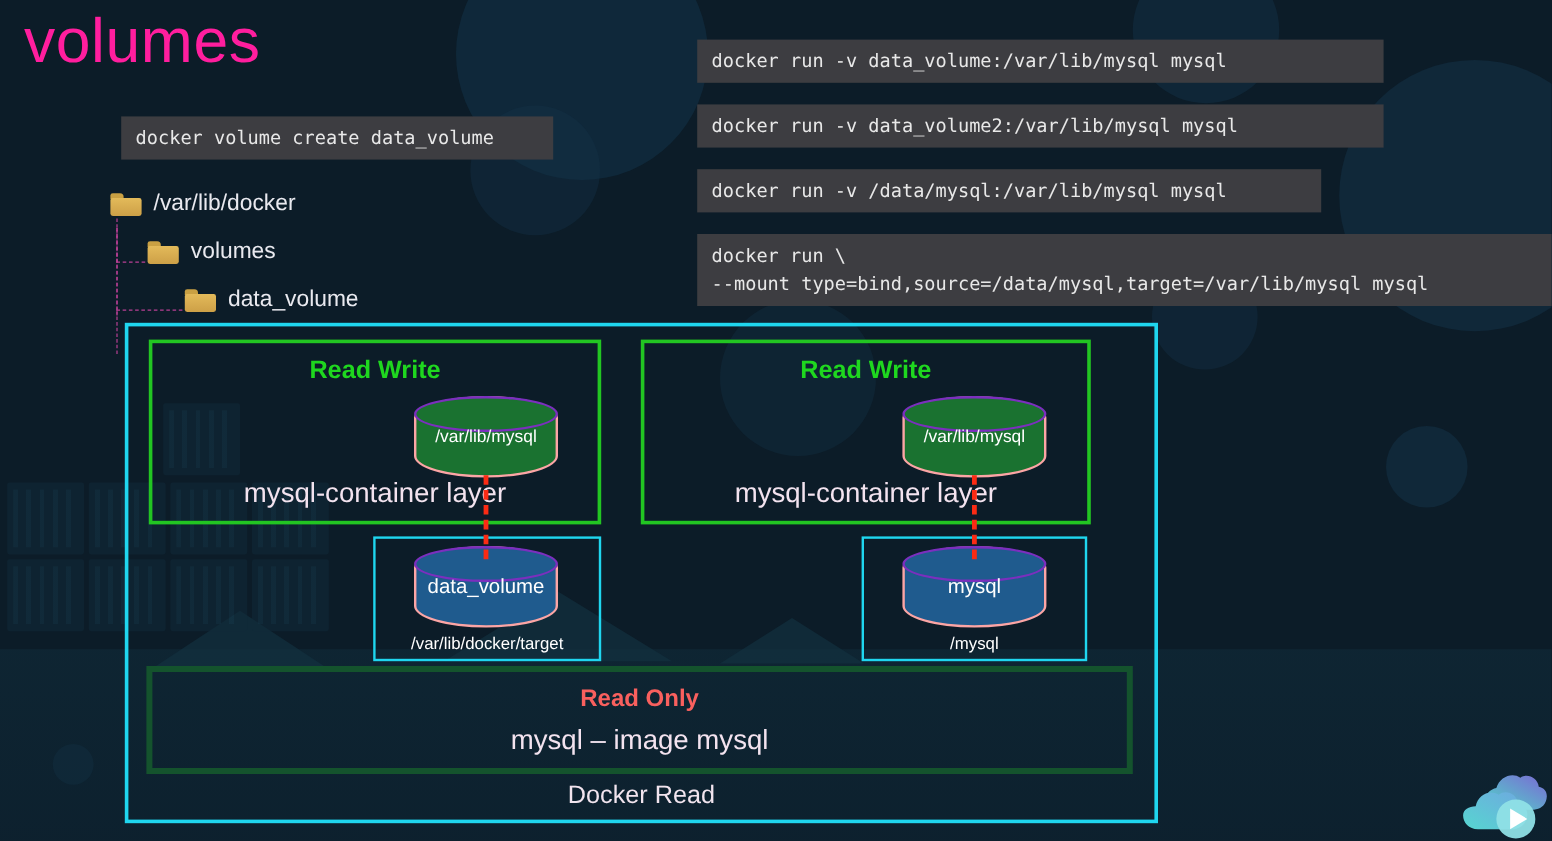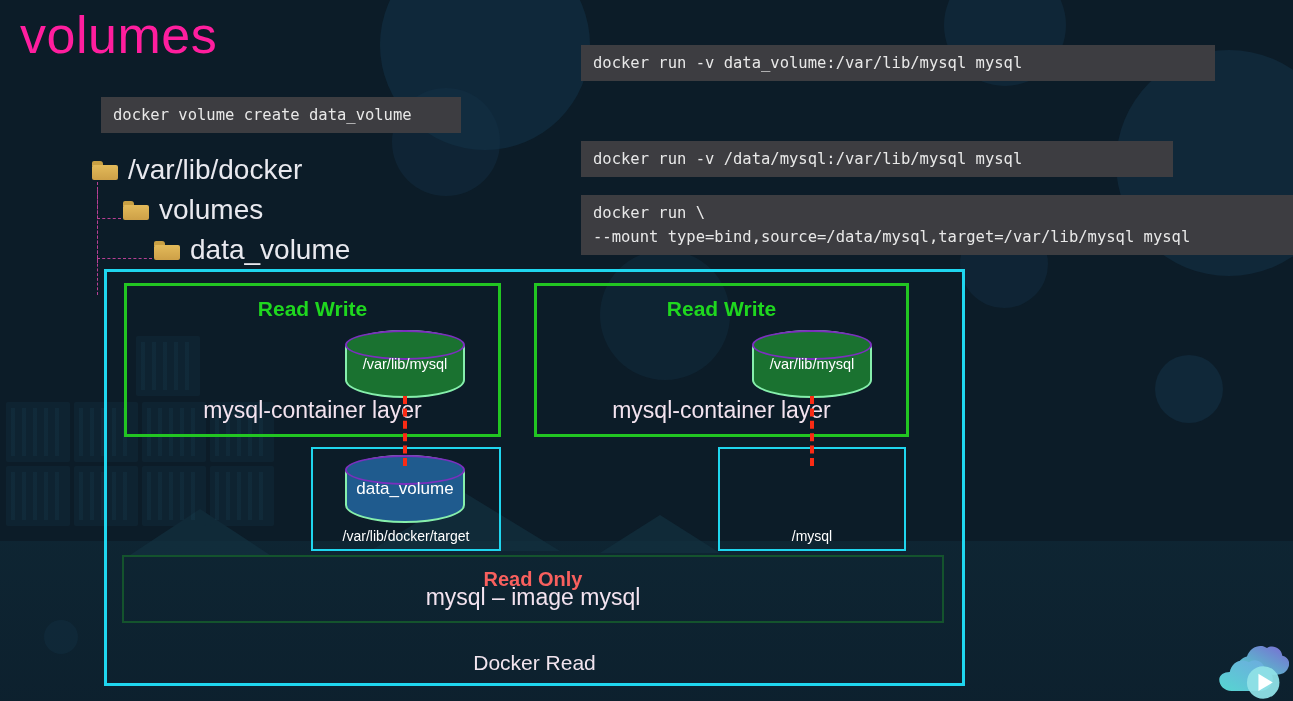--- a/index.html
+++ b/index.html
@@ -78,35 +78,35 @@
     position: absolute;
     background: #3d3d41;
     color: #e8e8e8;
     font-family: "DejaVu Sans Mono", "Liberation Mono", monospace;
     font-size: 15.5px;
     line-height: 1.55;
     padding: 6px 12px;
     white-space: pre;
   }
   #cmd-volume-create { left: 101px;  top: 97px;  width: 360px; }
-  #cmd-run-1  { left: 581px; top: 33px;  width: 634px; margin-top: 12px; }
+  #cmd-run-1  { left: 581px; top: 33px;  width: 572px; }
   #cmd-run-2  { left: 581px; top: 87px;  width: 572px; }
-  #cmd-run-3  { left: 581px; top: 141px; width: 592px; }
+  #cmd-run-3  { left: 581px; top: 141px; width: 520px; }
   #cmd-run-4  { left: 581px; top: 195px; width: 716px; }
 
   
   #folder-tree { position: absolute; left: 92px; top: 150px; }
   .tree-row {
     position: relative;
     display: flex;
     align-items: center;
     height: 40px;
   }
   .tree-row .fname {
-    font-size: 28px;
+    font-size: 19px;
     color: #e9e9ef;
     margin-left: 10px;
     white-space: nowrap;
   }
   #tree-row-1 { margin-left: 0px; }
   #tree-row-2 { margin-left: 31px; }
   #tree-row-3 { margin-left: 62px; }
 
   .folder-icon {
     position: relative;
@@ -200,21 +200,21 @@
     position: absolute;
     left: 0; right: 0; bottom: 5px;
     text-align: center;
     font-size: 14px;
     color: #ffffff;
   }
 
   
   .cyl {
     position: absolute;
-    border: 2px solid #86efac;
+    border: 2px solid #fca5a5;
     border-radius: 50% / 18px;
     display: flex;
     align-items: center;
     justify-content: center;
     text-align: center;
     line-height: 1.15;
     color: #ffffff;
   }
   .cyl::before {
     content: "";
@@ -254,22 +254,22 @@
     border-left: 4px dashed #fb2b14;
     z-index: 3;
   }
   #connector-left  { left: 403px; top: 396px; height: 70px; }
   #connector-right { left: 810px; top: 396px; height: 70px; }
 
   
   #ro-box {
     position: absolute;
     left: 122px; top: 555px;
-    width: 822px; height: 68px;
-    border: 2px solid #14532d;
+    width: 822px; height: 90px;
+    border: 5px solid #14532d;
   }
   #ro-title {
     position: absolute;
     left: 0; right: 0; top: 11px;
     text-align: center;
     font-size: 20px;
     font-weight: bold;
     color: #f9605e;
   }
   #ro-layer-label {
@@ -316,20 +316,21 @@
   <div class="bg-crate" style="left:210px;top:466px;width:64px;height:60px;"></div>
   <div class="bg-circle" style="left:44px;top:620px;width:34px;height:34px;opacity:.35;"></div>
 </div>
 
 <div class="stage">
 
   <h1 id="page-title">volumes</h1>
 
   <div class="code-box" id="cmd-volume-create">docker volume create data_volume</div>
   <div class="code-box" id="cmd-run-1">docker run -v data_volume:/var/lib/mysql mysql</div>
+  <div class="code-box" id="cmd-run-2">docker run -v data_volume2:/var/lib/mysql mysql</div>
   <div class="code-box" id="cmd-run-3">docker run -v /data/mysql:/var/lib/mysql mysql</div>
   <div class="code-box" id="cmd-run-4">docker run \
 --mount type=bind,source=/data/mysql,target=/var/lib/mysql mysql</div>
 
   <div id="folder-tree">
     <div id="tree-trunk"></div>
     <div class="tree-elbow" id="tree-elbow-1"></div>
     <div class="tree-elbow" id="tree-elbow-2"></div>
     <div id="tree-tail"></div>
 
@@ -379,20 +380,23 @@
 
   <div class="cyl cyl-green" id="cyl-mysql-path-left">
     <span class="cyl-text">/var/lib/mysql</span>
   </div>
   <div class="cyl cyl-green" id="cyl-mysql-path-right">
     <span class="cyl-text">/var/lib/mysql</span>
   </div>
   <div class="cyl cyl-blue" id="cyl-data-volume">
     <span class="cyl-text">data_volume</span>
   </div>
+  <div class="cyl cyl-blue" id="cyl-mysql-bind">
+    <span class="cyl-text">mysql</span>
+  </div>
 
   <div class="connector" id="connector-left"></div>
   <div class="connector" id="connector-right"></div>
 
   <div id="ro-box">
     <div id="ro-title">Read Only</div>
     <div id="ro-layer-label">mysql – image mysql</div>
   </div>
 
   <svg id="brand-logo" viewBox="0 0 90 64">

